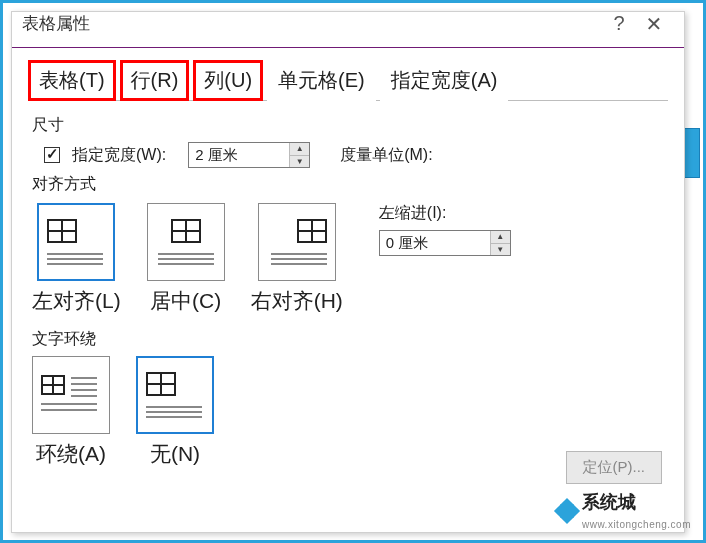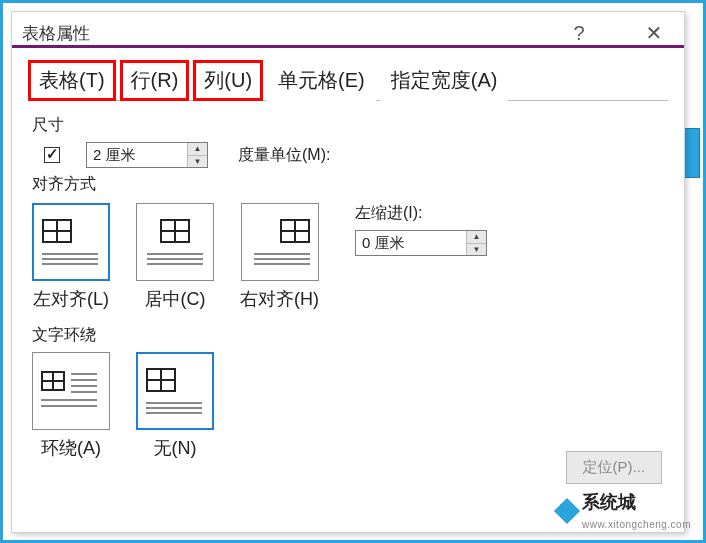--- a/index.html
+++ b/index.html
@@ -2,21 +2,21 @@
 <html><head>
 <meta charset="utf-8">
 <style>
 * { box-sizing: border-box; font-family: "Microsoft YaHei", "SimSun", Arial, sans-serif; }
 body { margin: 0; background: #fff; width: 706px; height: 543px; position: relative; }
 
 .frame { position: absolute; left: 0; top: 0; width: 706px; height: 543px; border: 3px solid #2ba3db; background: #fff; }
 .dialog { position: absolute; left: 8px; top: 8px; width: 674px; height: 522px; background: #fff; border: 1px solid #d0d0d0; box-shadow: 2px 2px 6px rgba(0,0,0,0.2); }
 
 
-.titlebar { height: 36px; border-bottom: 3px solid #701a75; display: flex; align-items: flex-end; padding: 0 10px; font-size: 17px; color: #333; gap: 40px; }
+.titlebar { height: 36px; border-bottom: 1px solid #701a75; display: flex; align-items: flex-start; padding: 0 10px; font-size: 17px; color: #333; }
 .titlebar .title { flex: 1; }
 .titlebar .help { width: 30px; text-align: center; font-size: 20px; color: #555; }
 .titlebar .close { width: 40px; text-align: center; font-size: 20px; color: #555; }
 
 
 .tabs { display: flex; padding: 12px 16px 0 16px; gap: 4px; }
 .tab { padding: 6px 10px 6px 10px; border: 1px solid transparent; font-size: 20px; color: #222; background: #fff; }
 .tab.active { border: 1px solid #bdbdbd; border-bottom: 1px solid #fff; position: relative; z-index: 2; }
 .tab-underline { border-bottom: 1px solid #bdbdbd; margin: -1px 16px 0 16px; }
 .redbox { border: 3px solid #ff0000 !important; }
@@ -40,21 +40,21 @@
 .combo { display: inline-flex; align-items: stretch; border: 1px solid #7a7a7a; height: 26px; background: #fff; }
 .combo .val { padding: 2px 6px; min-width: 140px; display: flex; align-items: center; font-size: 15px; }
 .combo .dd { width: 24px; background: #e7e7e7; display: flex; align-items: center; justify-content: center; border-left: 1px solid #bbb; }
 
 
 .align-row { display: flex; gap: 26px; align-items: flex-start; margin-top: 8px; }
 .align-opts { display: flex; gap: 26px; }
 .opt { display: flex; flex-direction: column; align-items: center; gap: 6px; }
 .opt .tile { width: 78px; height: 78px; border: 1px solid #8a8a8a; background: #fff; display: flex; flex-direction: column; align-items: center; justify-content: center; gap: 4px; padding-top: 4px; }
 .opt.selected .tile { border: 2px solid #1f7fd4; }
-.opt .caption { font-size: 18px; }
+.opt .caption { font-size: 21px; }
 
 .mini-box { width: 30px; height: 24px; border: 2px solid #222; position: relative; }
 .mini-box::before, .mini-box::after { content: ""; position: absolute; background: #222; }
 .mini-box::before { left: 50%; top: 0; width: 2px; height: 100%; margin-left: -1px; }
 .mini-box::after { top: 50%; left: 0; height: 2px; width: 100%; margin-top: -1px; }
 
 .mini-lines { display: flex; flex-direction: column; gap: 3px; width: 56px; }
 .mini-lines span { height: 2px; background: #888; display: block; }
 .mini-lines.left span { width: 56px; }
 .wrap-around { position: relative; width: 56px; height: 40px; }
@@ -104,20 +104,21 @@
       <div class="tab"><span>单元格(E)</span></div>
       <div class="tab"><span>指定宽度(A)</span></div>
     </div>
     <div class="tab-underline"></div>
 
     <div class="body">
 
       <div class="group-label">尺寸</div>
       <div class="row" style="margin-left:12px;">
         <span class="checkbox checked"></span>
+        <span>指定宽度(W):</span>
         <span style="width:6px;"></span>
         <span class="spinbox">
           <span class="val">2 厘米</span>
           <span class="arrows">
               <div>▲</div>
               <div>▼</div>
             </span>
         </span>
         <span style="width:14px;"></span>
         <span>度量单位(M):</span>

